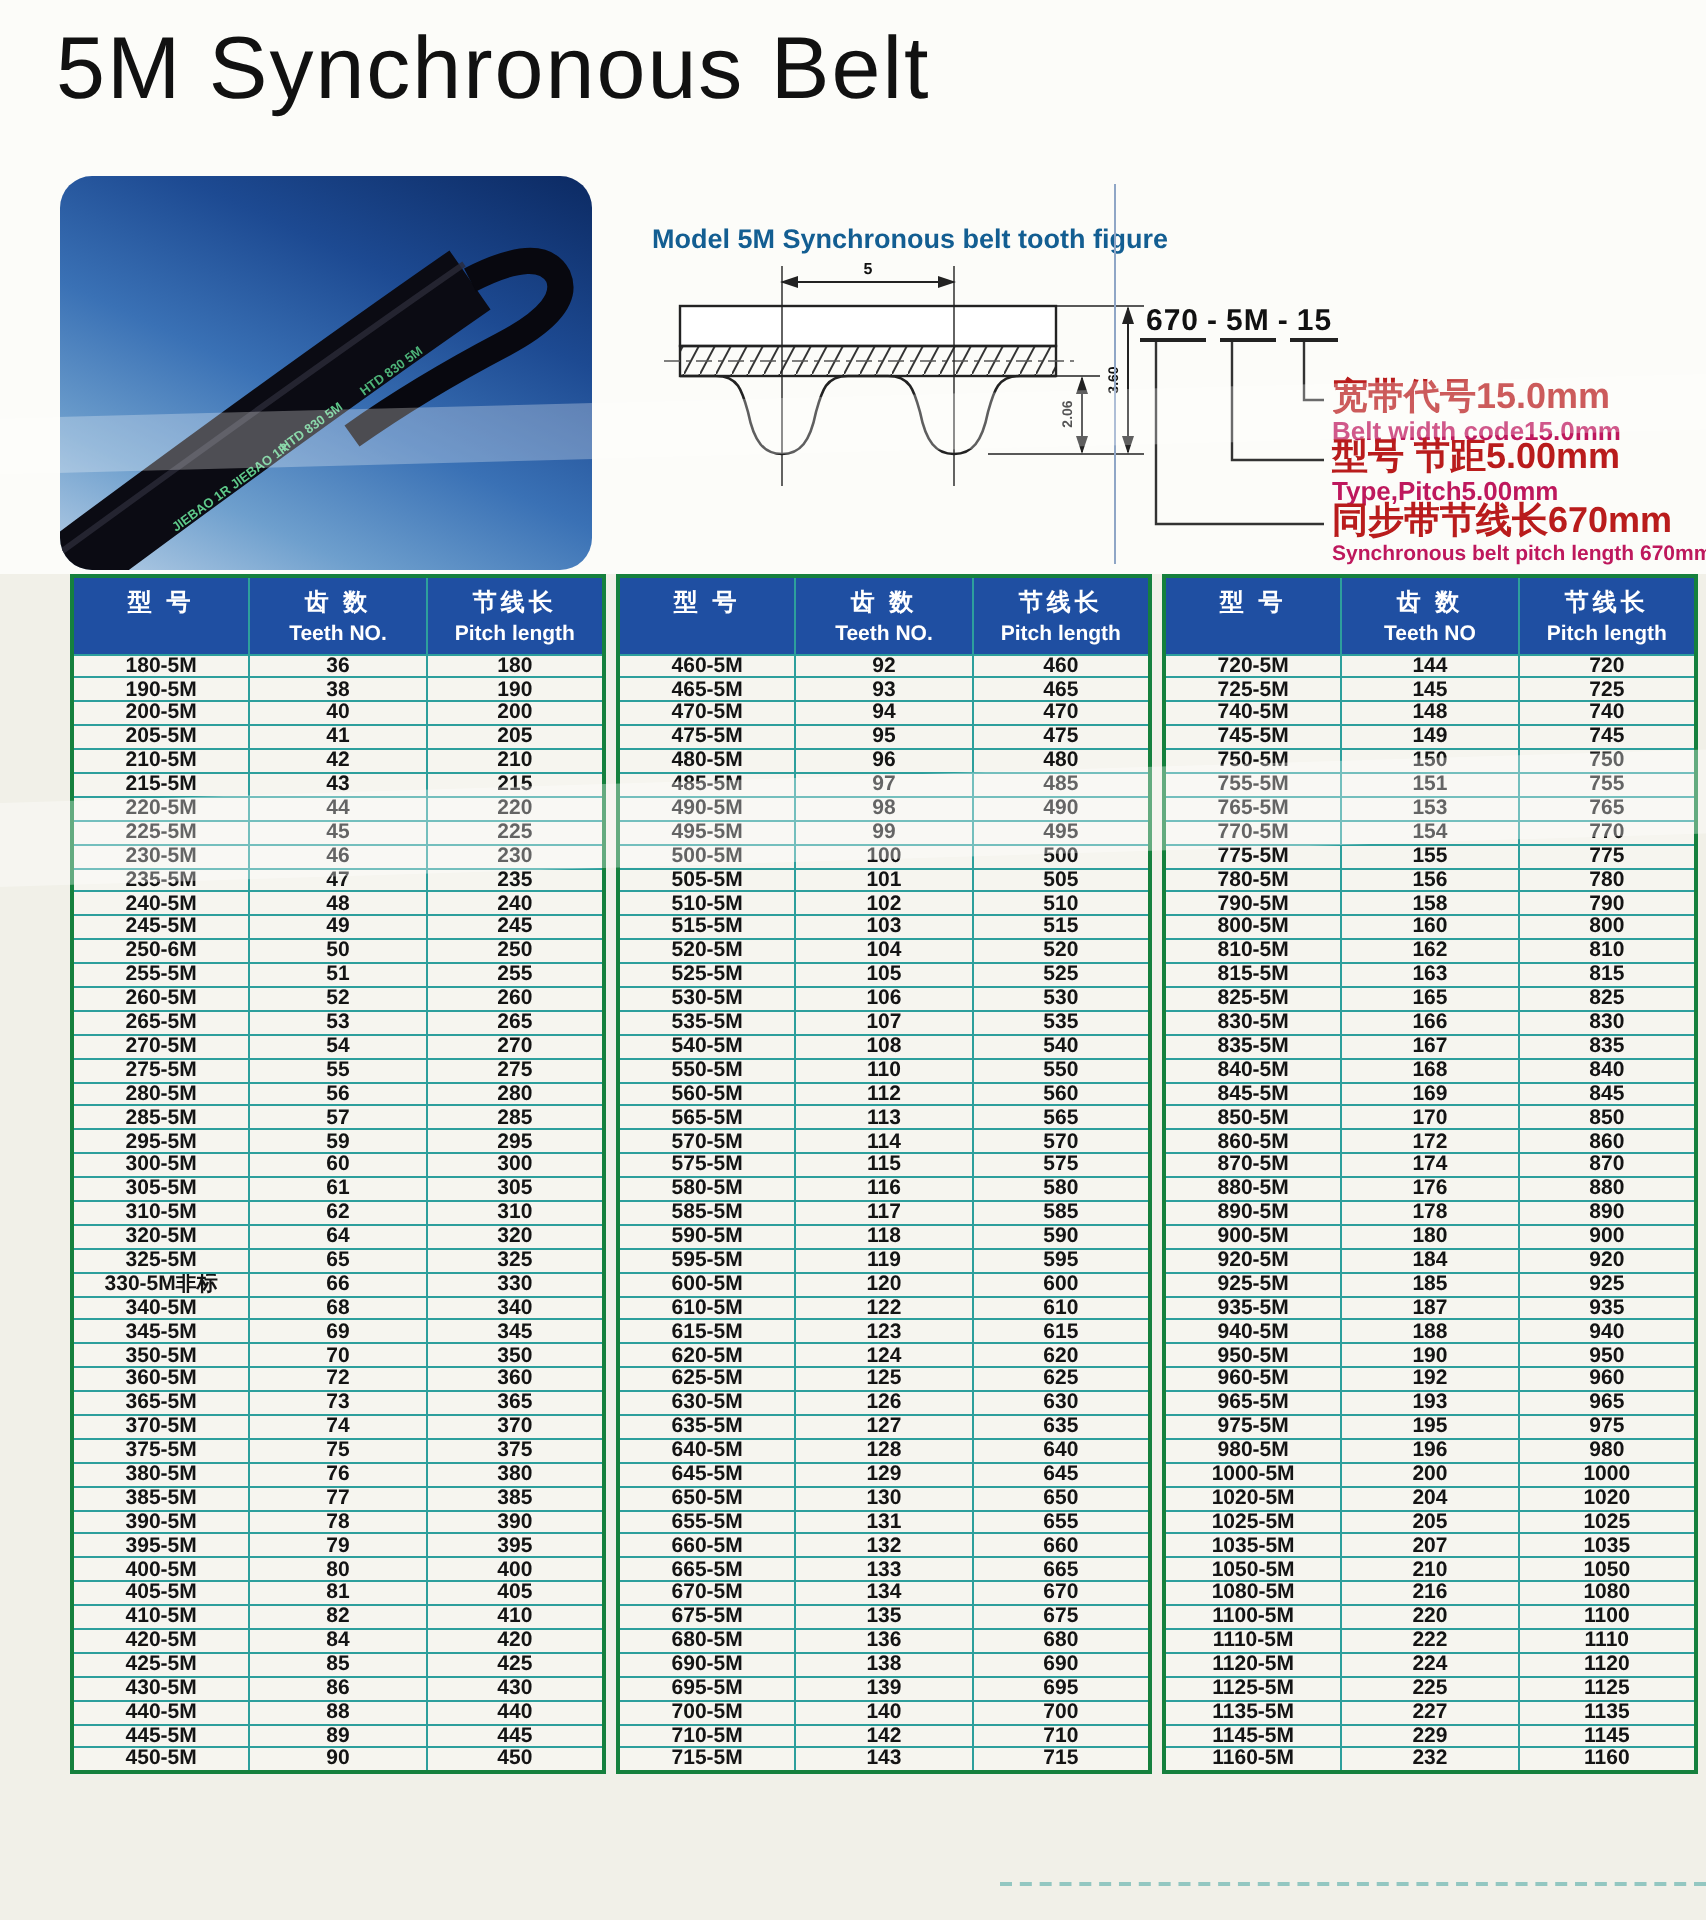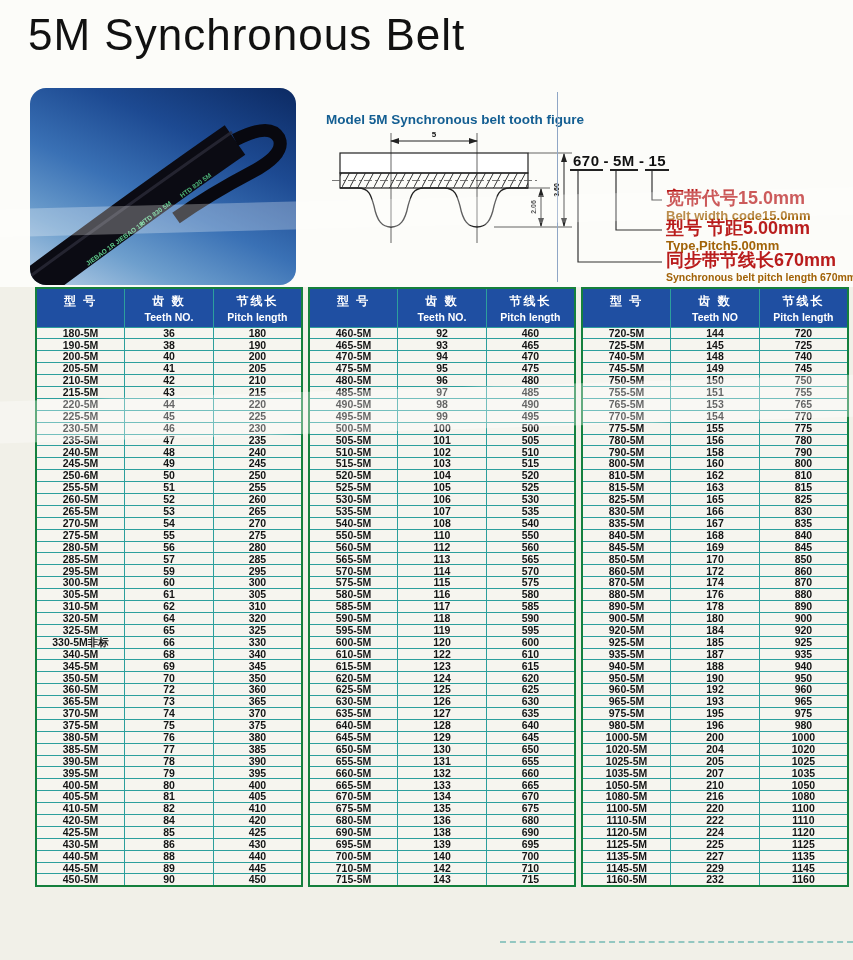--- a/index.html
+++ b/index.html
@@ -22,21 +22,21 @@
 
   
   .rep { position:absolute; left:560px; top:104px; width:292px; height:181px; }
   .rep-title { position:absolute; left:8px; top:8px; font-size:17px; font-weight:bold; color:#135e92; }
   .rep-code { position:absolute; left:10px; top:48px; font-size:15px; font-weight:bold; color:#111; letter-spacing:.5px; }
   .seg { display:inline-block; border-bottom:2px solid #222; padding:0 3px; }
   .dash { padding:0 1px; }
   .rep-lines { position:absolute; left:0; top:0; pointer-events:none; }
   .rep-label { position:absolute; left:106px; white-space:nowrap; }
   .rep-label .zh { font-size:18px; font-weight:bold; color:#b91c1c; line-height:1.15; }
-  .rep-label .en { font-size:13px; font-weight:bold; color:#a16207; line-height:1.15; }
+  .rep-label .en { font-size:13px; font-weight:bold; color:#be185d; line-height:1.15; }
   .rep-label.small .en { font-size:10.5px; }
 
   
   .tables { position:absolute; left:35px; top:287px; width:814px; display:flex; gap:5px; }
   table.grp { border-collapse:collapse; width:268px; table-layout:fixed; background:#f6f5ef; border:2px solid #15803d; }
   table.grp th { background:#1f4fa2; color:#fff; border:1px solid #2d9f9c; padding:0; height:39px; vertical-align:top; text-align:center; }
   .zh-h { font-size:12px; font-weight:bold; padding-top:4px; letter-spacing:2px; }
   .en-h { font-size:10.5px; font-weight:bold; margin-top:1px; }
   table.grp td { border:1px solid #2d9f9c; font-size:10.5px; font-weight:bold; color:#141414;
                  text-align:center; padding:0; height:11.9px; line-height:1; white-space:nowrap; overflow:hidden; }

